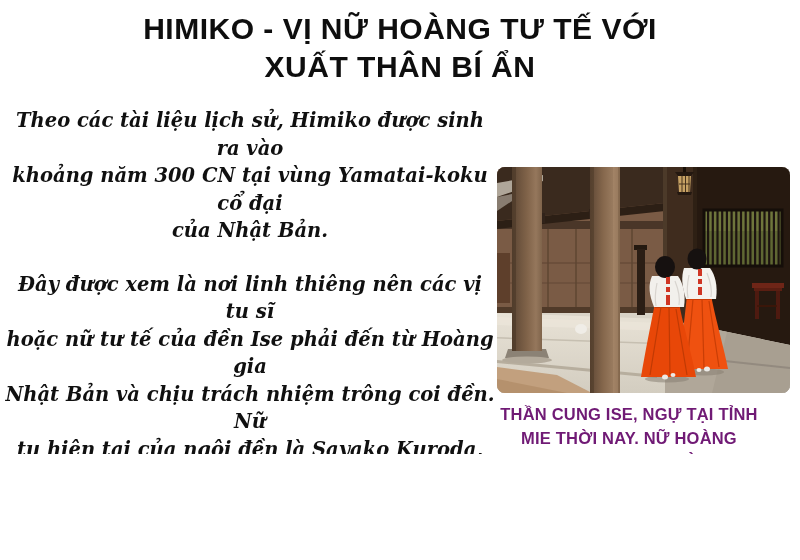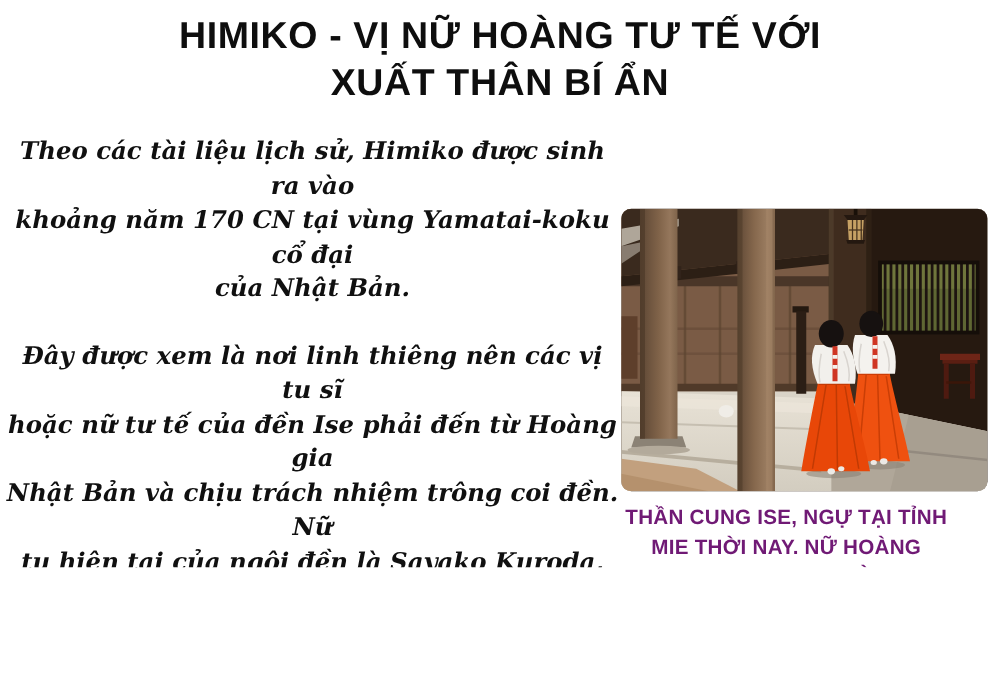--- a/index.html
+++ b/index.html
@@ -34,21 +34,21 @@
 </head>
 <body>
 
 <div class="page">
 
   <h1 class="title">HIMIKO - VỊ NỮ HOÀNG TƯ TẾ VỚI
 XUẤT THÂN BÍ ẨN</h1>
 
   <div class="body-col">
     <p>Theo các tài liệu lịch sử, Himiko được sinh ra vào
-khoảng năm 170 CN tại vùng Yamatai-koku cổ đại
+khoảng năm 300 CN tại vùng Yamatai-koku cổ đại
 của Nhật Bản.</p>
     <p>Đây được xem là nơi linh thiêng nên các vị tu sĩ
 hoặc nữ tư tế của đền Ise phải đến từ Hoàng gia
 Nhật Bản và chịu trách nhiệm trông coi đền. Nữ
 tu hiện tại của ngôi đền là Sayako Kuroda, con gái
 của Thái thượng hoàng Akihito.</p>
   </div>
 
   <figure class="photo">
     <svg viewBox="0 0 293 226" xmlns="http://www.w3.org/2000/svg" preserveAspectRatio="none">

